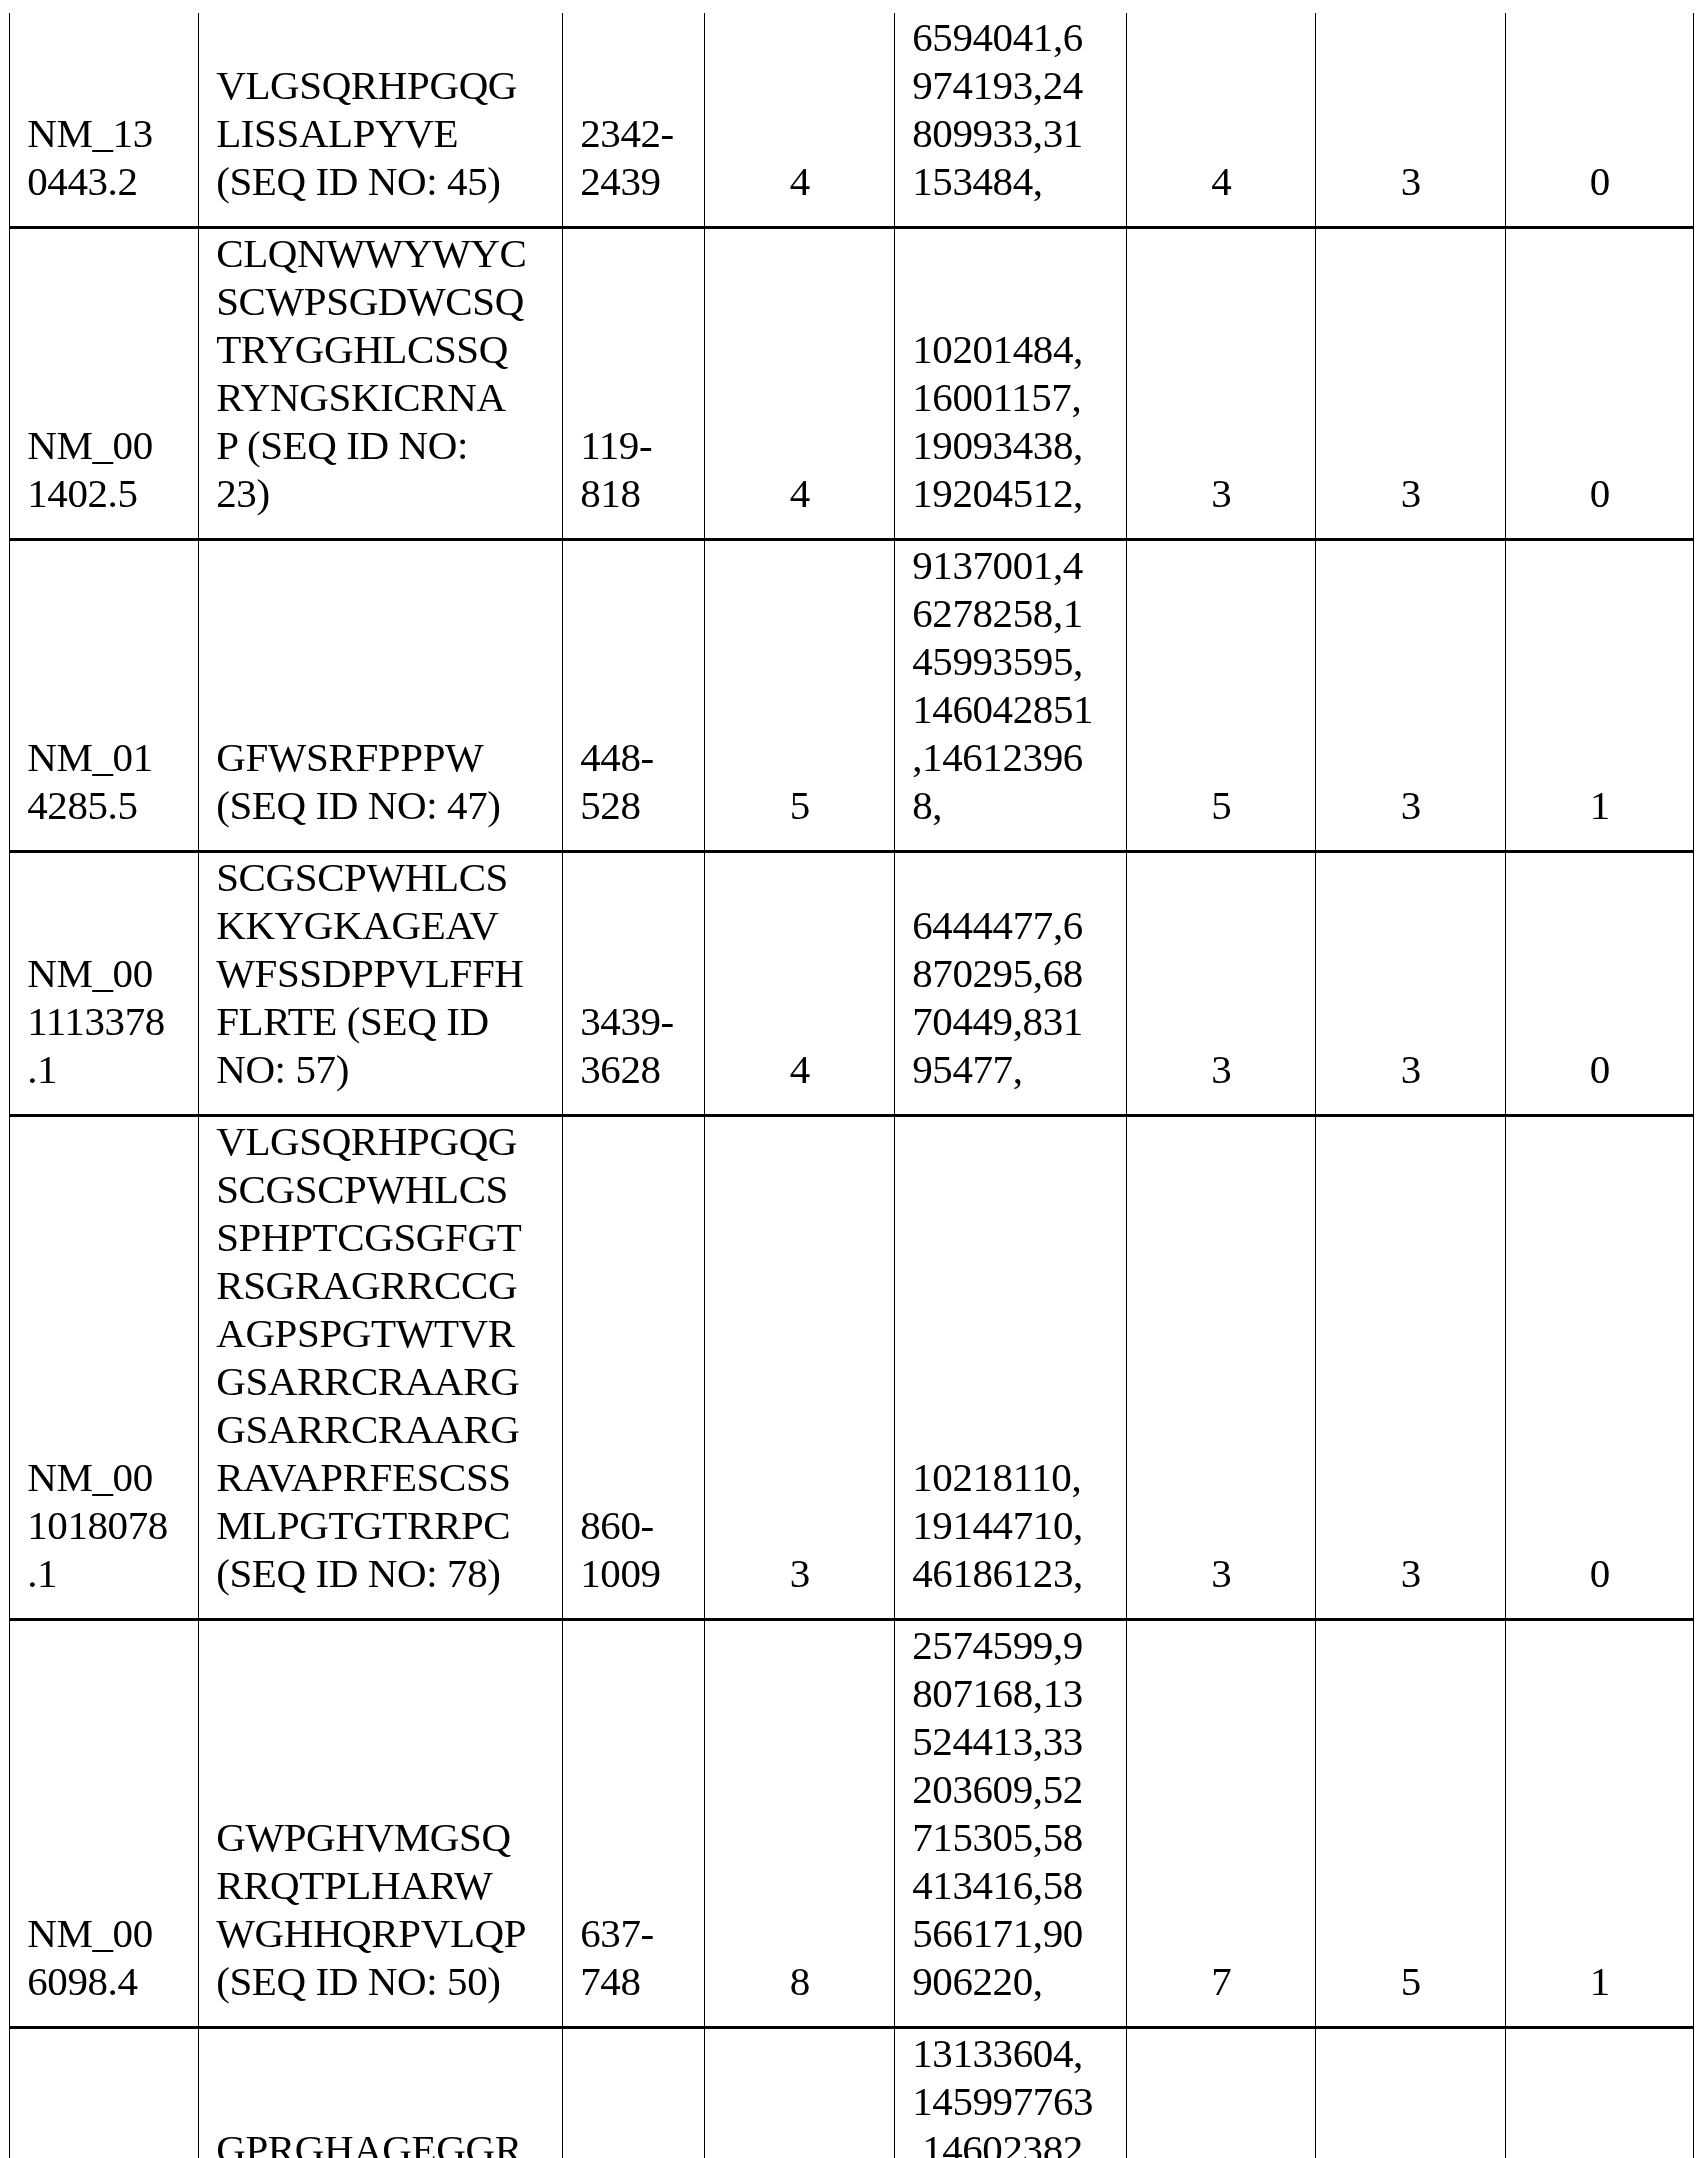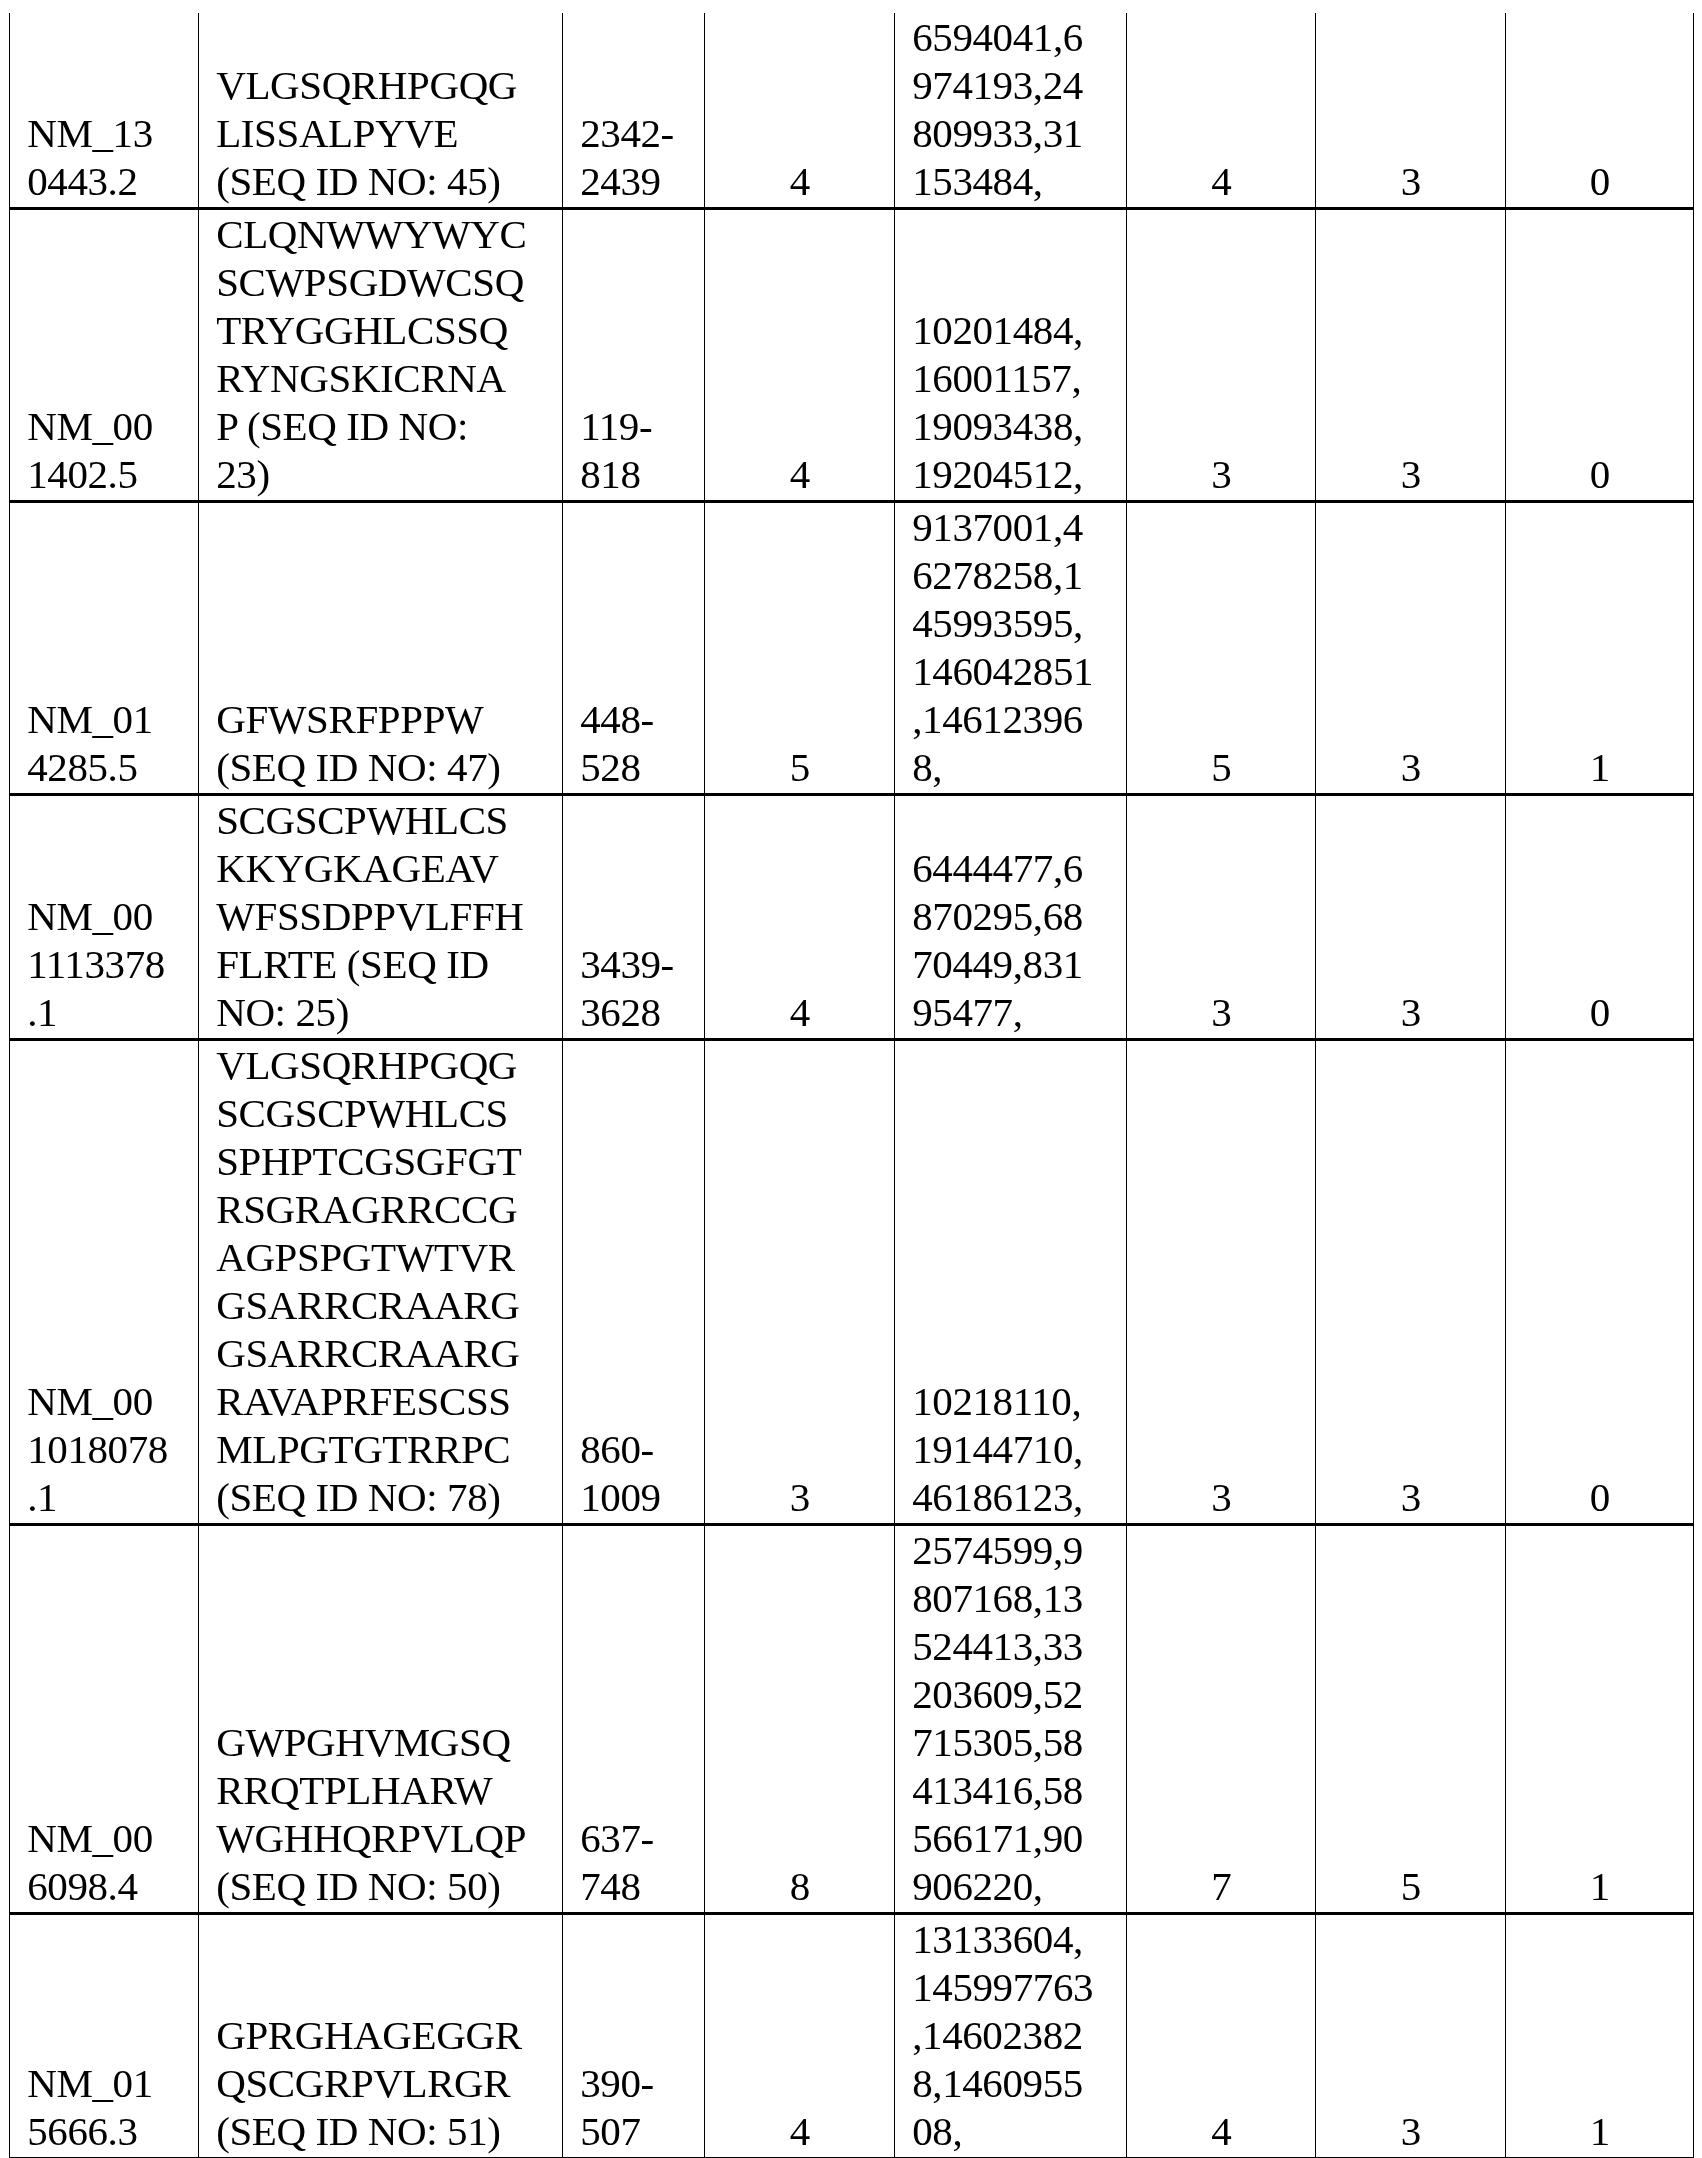--- a/index.html
+++ b/index.html
@@ -21,21 +21,21 @@
     top: 13.4px;
     border-collapse: collapse;
     table-layout: fixed;
     width: 1684px;
   }
   #seq-table td {
     border-left: 1.7px solid #000;
     border-right: 1.7px solid #000;
     border-bottom: 3.4px solid #000;
     vertical-align: bottom;
-    padding: 0 5px 2px 17px;
+    padding: 0 5px 21px 17px;
     font-size: 41px;
     line-height: 48px;
     white-space: nowrap;
     overflow: hidden;
     letter-spacing: -0.4px;
   }
   #seq-table tr:first-child td {
     border-top: none;
   }
   #seq-table td.center {
@@ -145,21 +145,21 @@
     <td>
           <span class="line">NM_00</span>
           <span class="line">1113378</span>
           <span class="line">.1</span>
         </td>
     <td>
           <span class="line">SCGSCPWHLCS</span>
           <span class="line">KKYGKAGEAV</span>
           <span class="line">WFSSDPPVLFFH</span>
           <span class="line">FLRTE (SEQ ID</span>
-          <span class="line">NO: 25)</span>
+          <span class="line">NO: 57)</span>
         </td>
     <td>
           <span class="line">3439-</span>
           <span class="line">3628</span>
         </td>
     <td class="center">4</td>
     <td>
           <span class="line">6444477,6</span>
           <span class="line">870295,68</span>
           <span class="line">70449,831</span>

